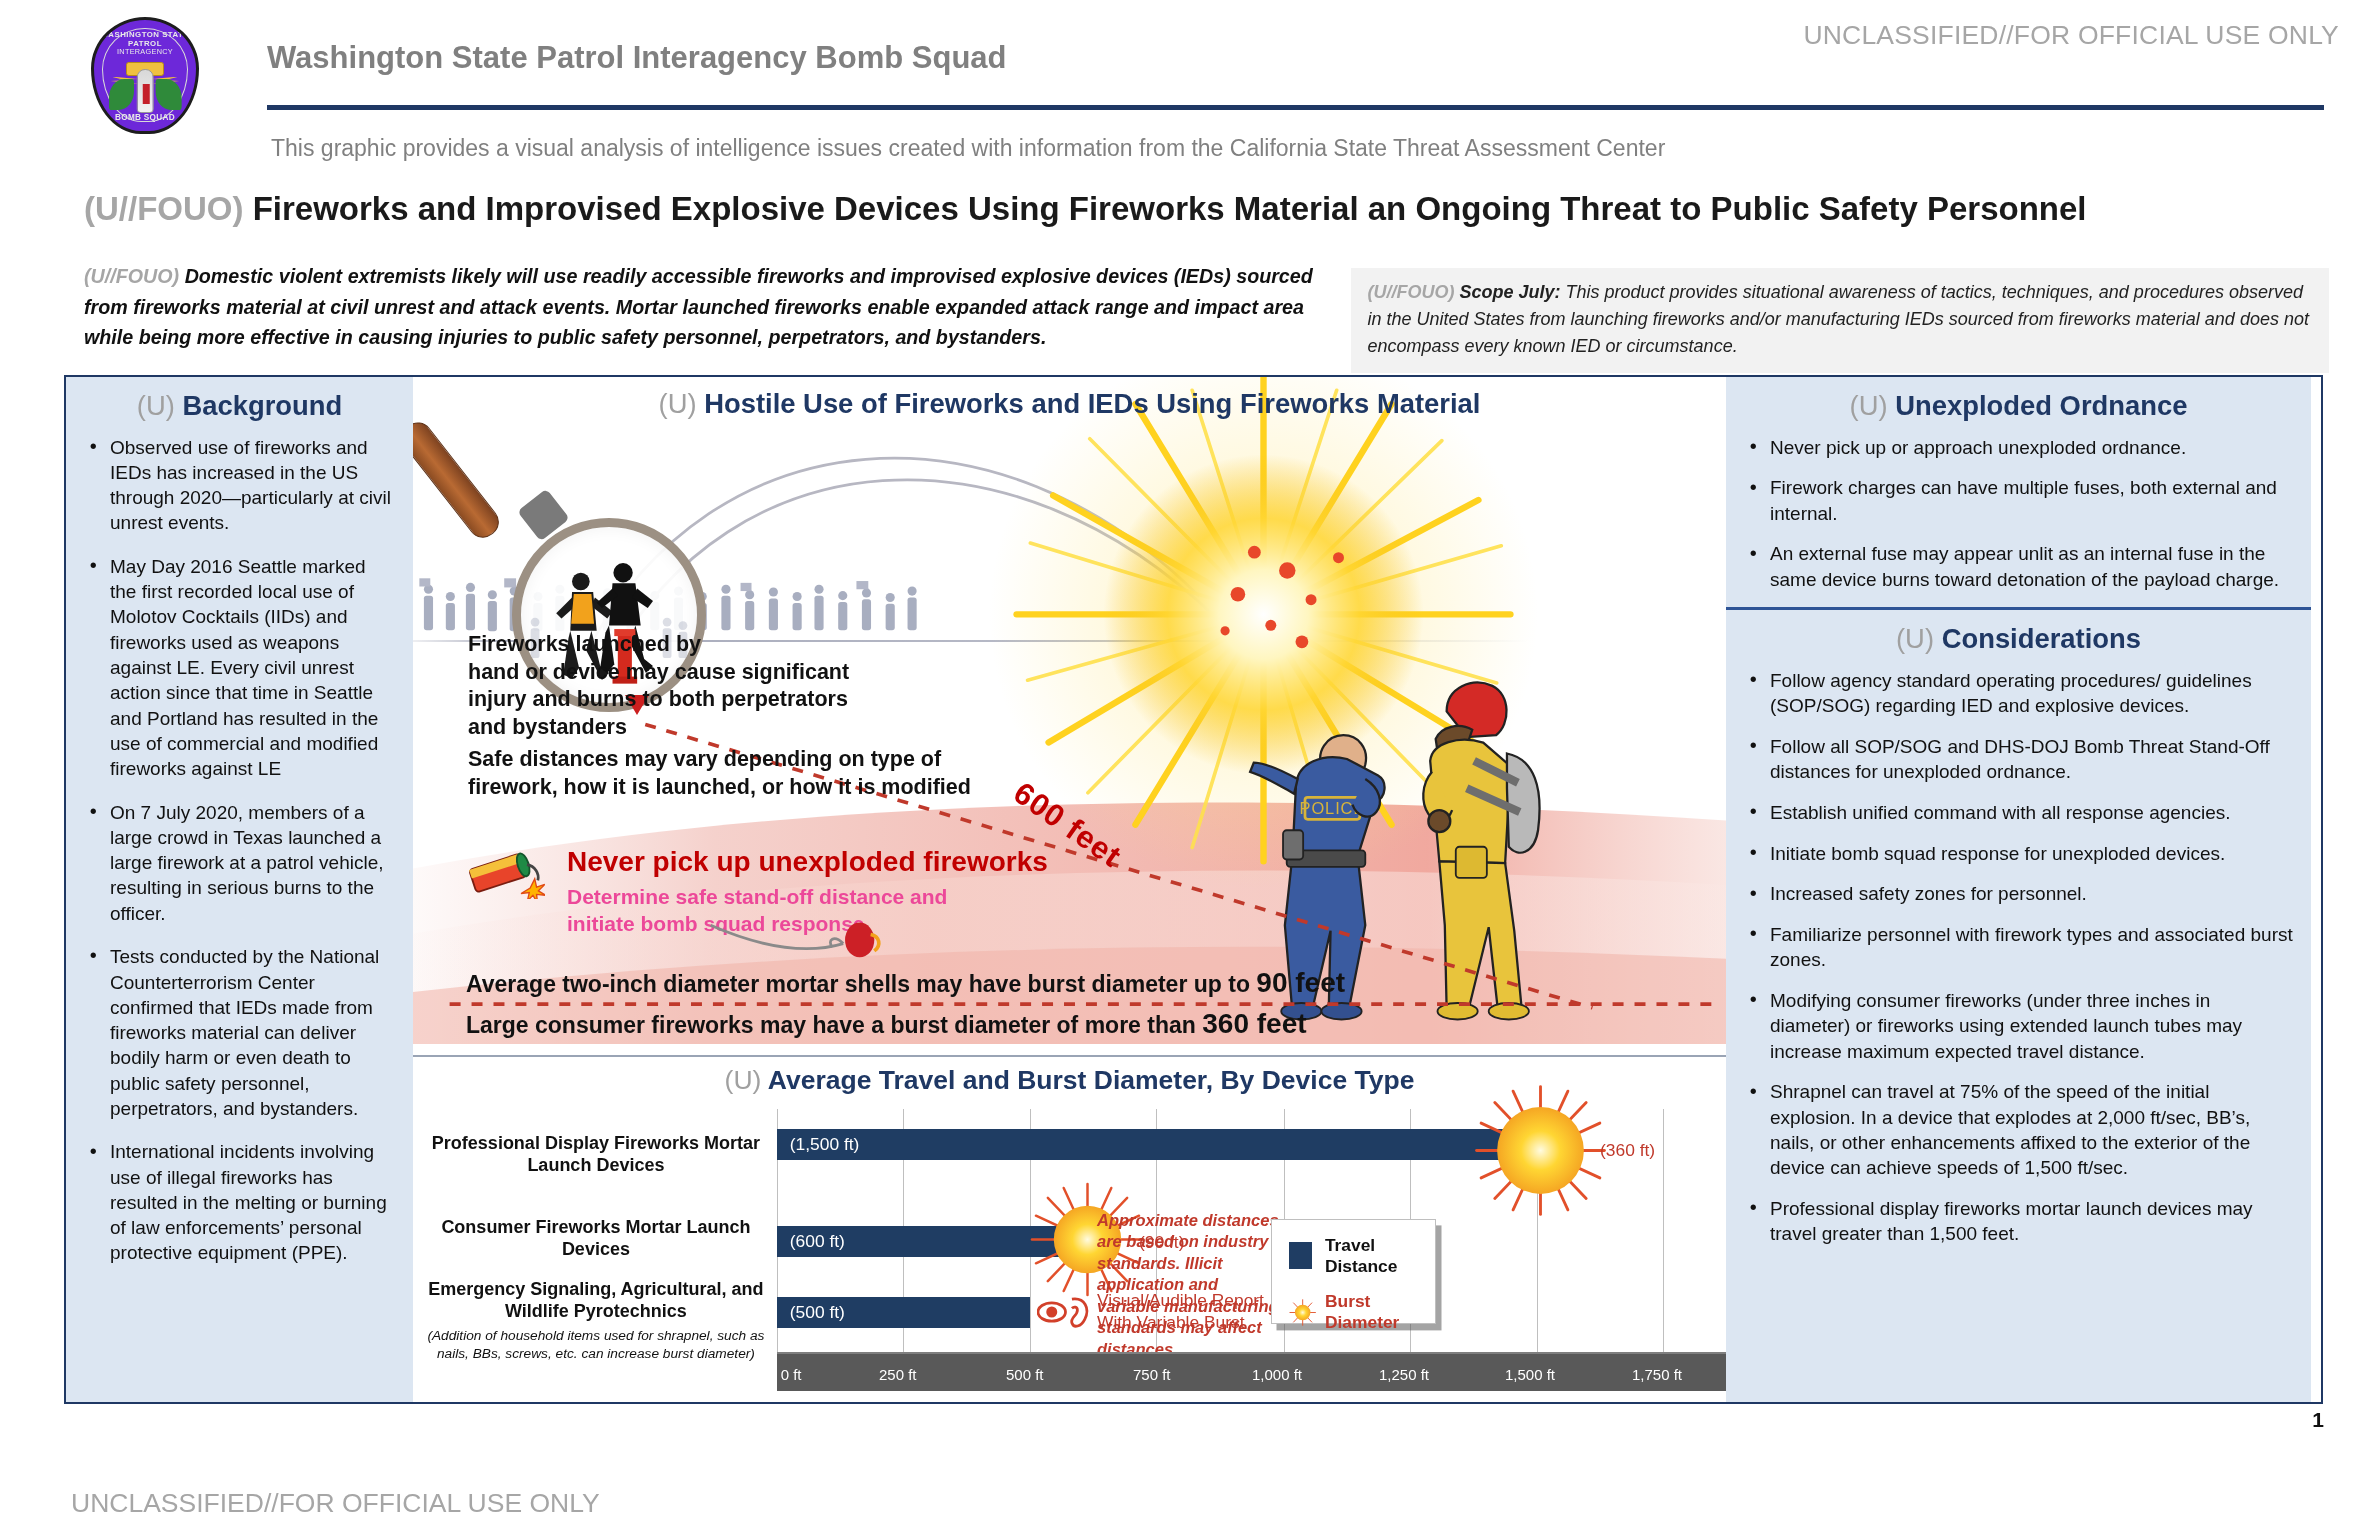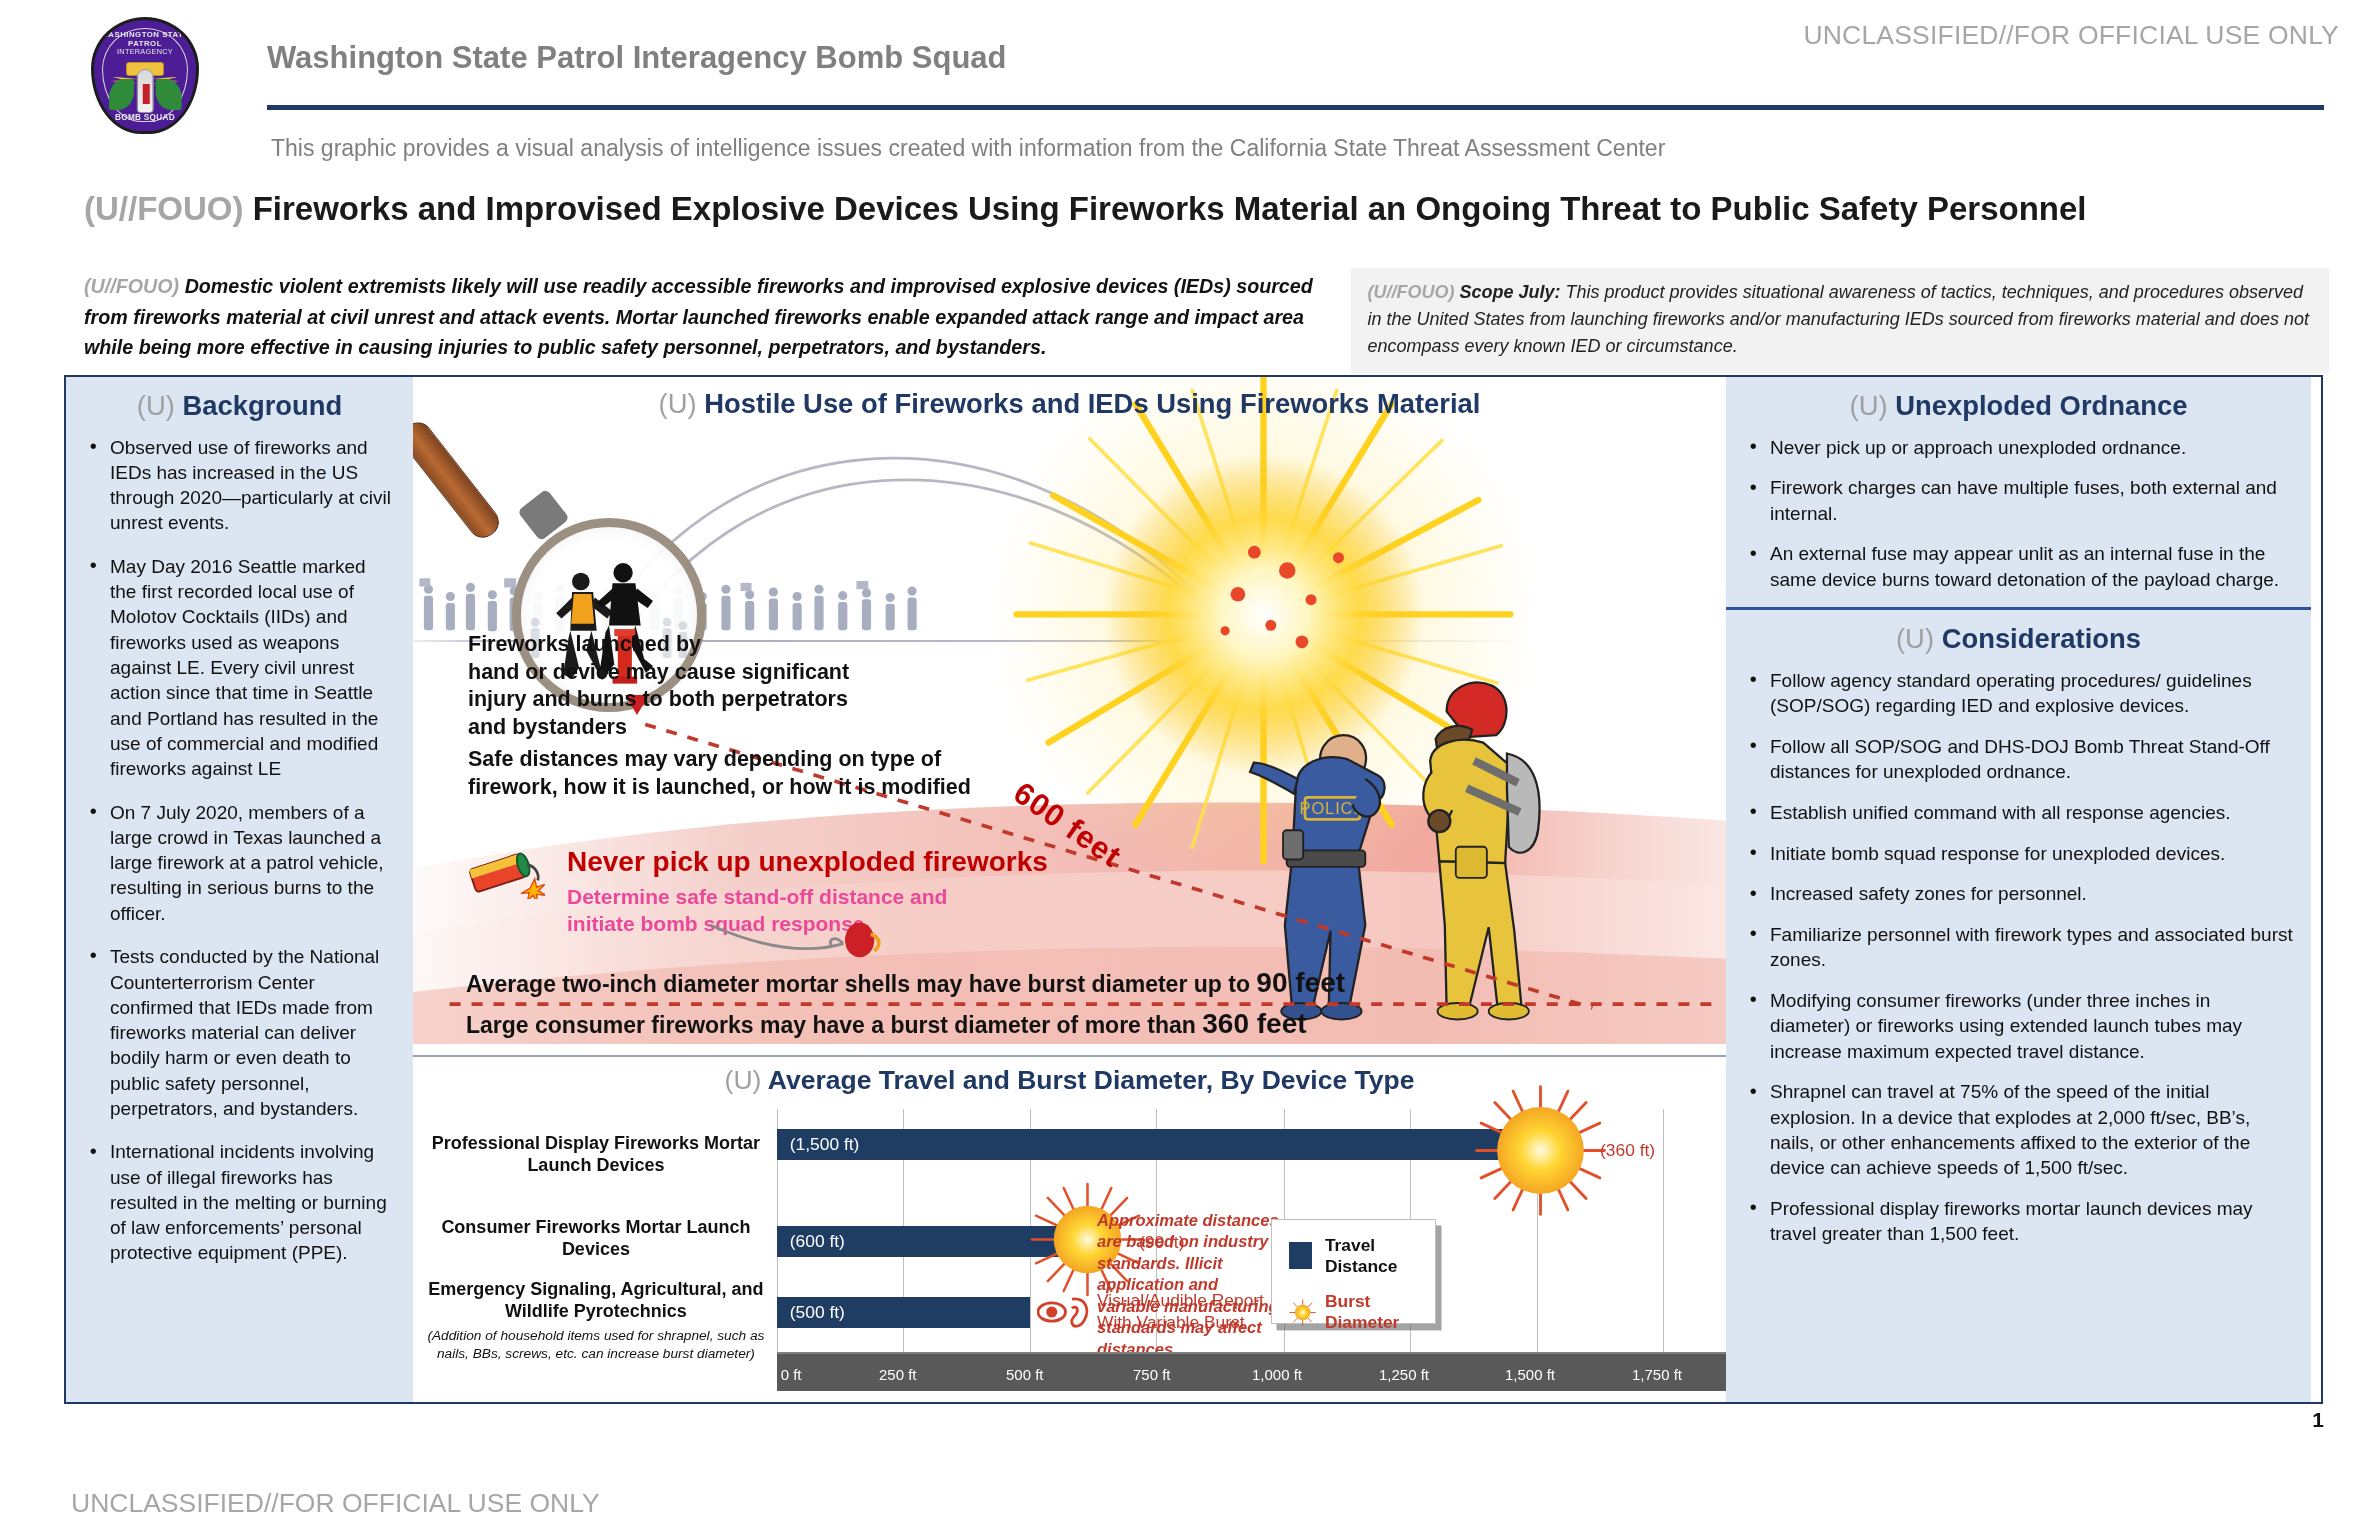--- a/index.html
+++ b/index.html
@@ -24,21 +24,21 @@
     position: absolute; right: 53px; top: 1408px;
     font-size: 21px; font-weight: bold; color:#111;
   }
 
   .logo {
     position: absolute; left: 91px; top: 16.5px;
     width: 108px; height: 117px;
   }
   .logo .shield {
     position:absolute; left:0; top:0; width:108px; height:117px;
-    background:#4c1d95; border:3.7px solid #1d1d1d;
+    background:#6d28d9; border:3.7px solid #1d1d1d;
     border-radius: 50% 50% 46% 46% / 44% 44% 56% 56%;
     overflow:hidden;
   }
   .logo .ring {
     position:absolute; left:8.2px; top:8.2px; right:8.2px; bottom:8.2px;
     border:1.8px solid #d9d9d9;
     border-radius: 50% 50% 46% 46% / 44% 44% 56% 56%;
   }
   .logo .t1 { position:absolute; left:0; right:0; top:10px; text-align:center;
     font-size:7.8px; color:#e9e9e9; font-weight:bold; letter-spacing:0.5px;}
@@ -85,21 +85,21 @@
     font-size: 23px; color:#808080;
   }
   .main-title {
     position:absolute; left:84px; top:190px; right:55px;
     font-size: 33px; font-weight: bold; color:#1a1a1a;
   }
   .main-title .fouo { color:#a6a6a6; font-weight:bold; }
 
   
   .kj {
-    position:absolute; left:84px; top:271px; width:1244px;
+    position:absolute; left:84px; top:261px; width:1244px;
     font-size: 19.7px; font-style: italic; font-weight: bold;
     color:#111; line-height: 1.55;
   }
   .kj .fouo { color:#a6a6a6; font-weight:bold; font-style:italic; }
   .scope {
     position:absolute; left:1351px; top:268px; width:978px;
     background:#f2f2f2; padding: 11px 16.5px 12.8px 16.5px;
     font-size: 18px; font-style: italic; color:#222; line-height:1.5;
   }
   .scope .fouo { color:#a6a6a6; font-weight:bold; }

